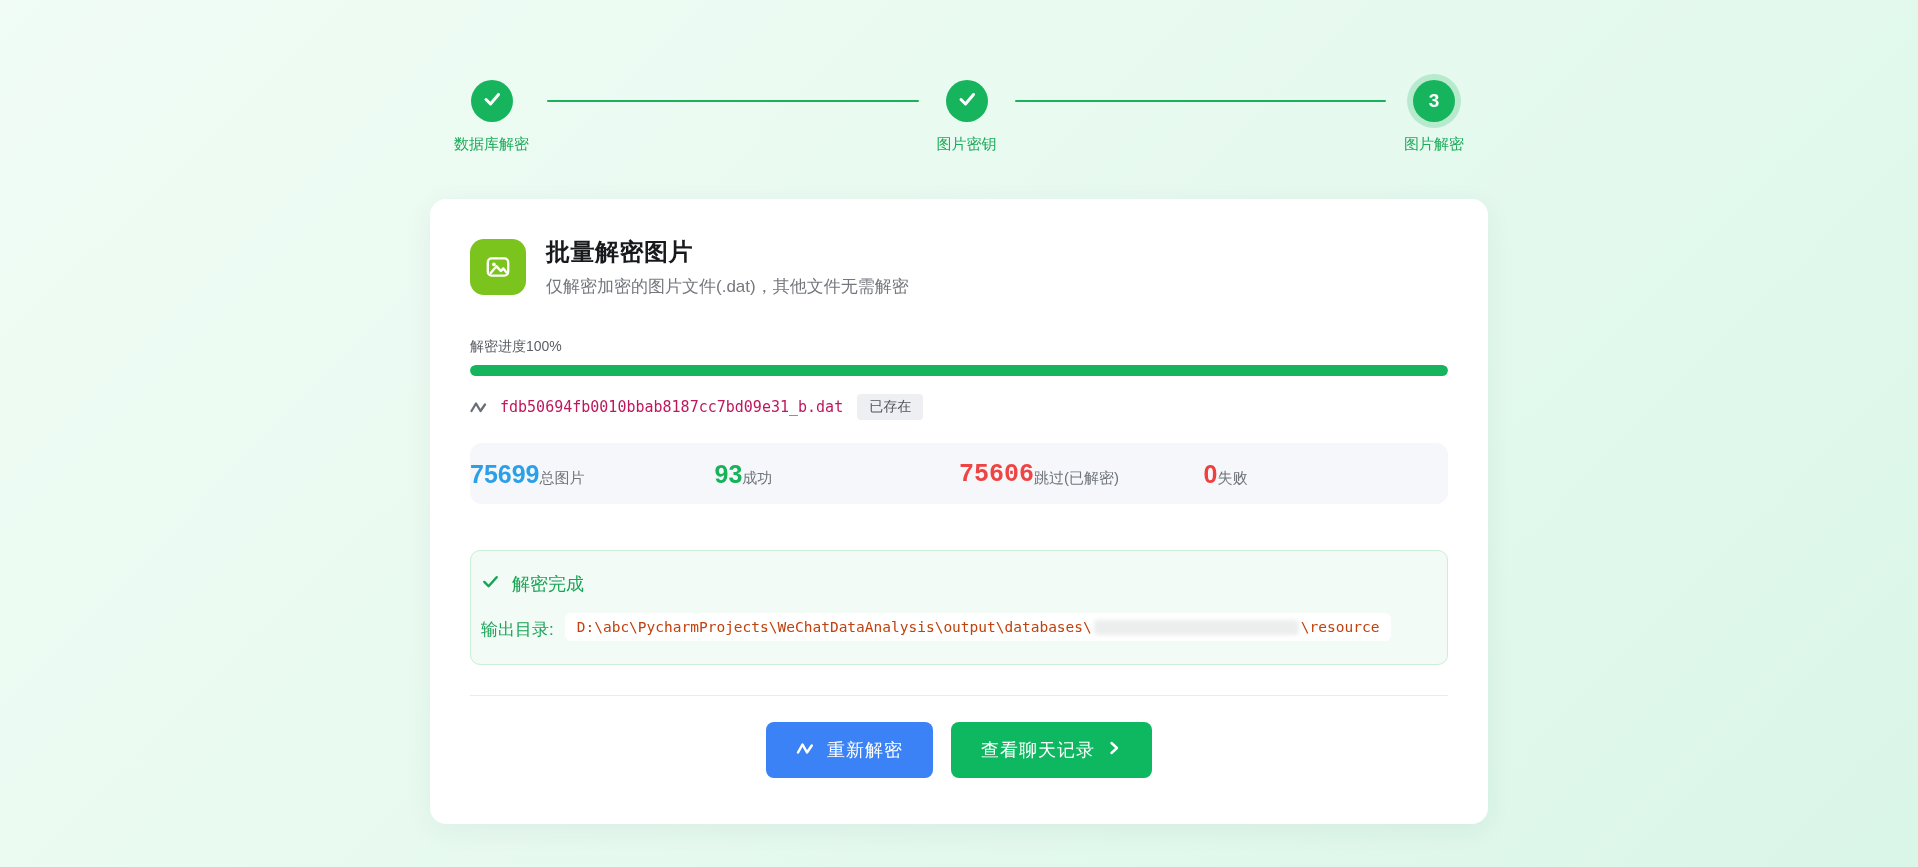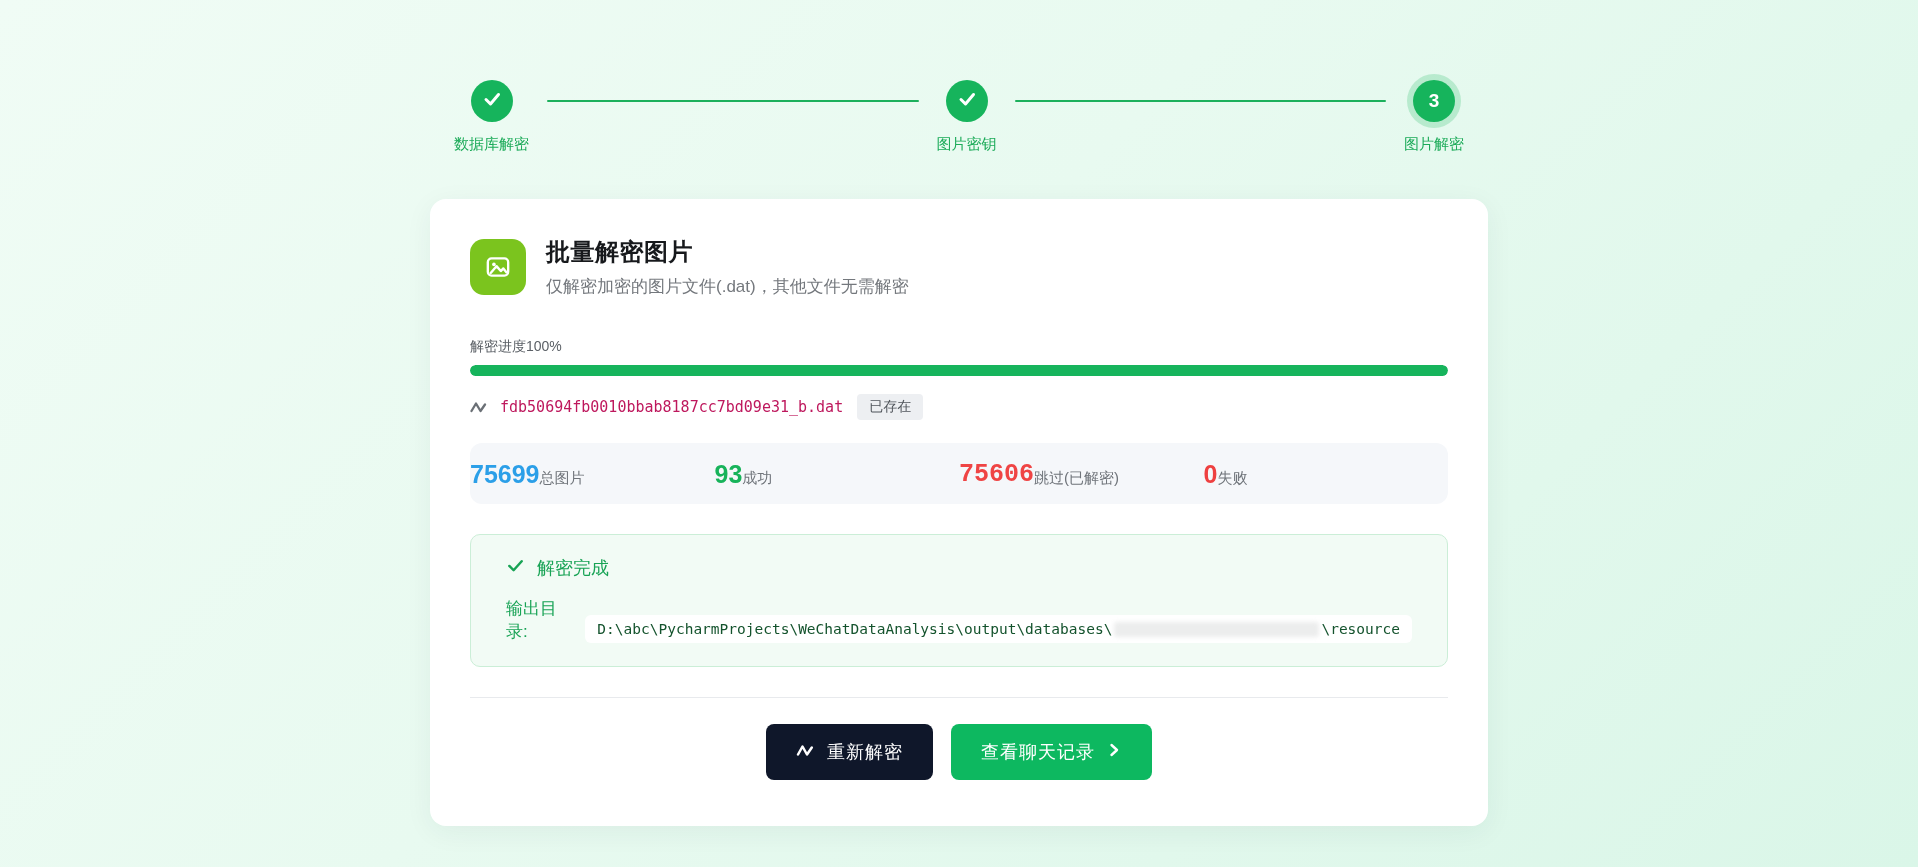--- a/index.html
+++ b/index.html
@@ -50,45 +50,45 @@
     margin-left: 14px; background: #edeff2; color: #51565c;
     font-size: 14px; padding: 4px 12px; border-radius: 4px;
   }
 
   .stats { margin-top: 23px; background: #f5f7fa; border-radius: 12px; display: flex; padding: 17px 0 15px; }
   .stat { flex: 1; display: flex; align-items: center; }
   .stat-value { font-size: 25px; font-weight: bold; }
   .stat-label { font-size: 15px; color: #6f747a; margin-top: 7px; }
 
   .result-panel {
-    margin-top: 30px; background: #f2fbf5; border: 1px solid #cbeed7;
-    border-radius: 10px; padding: 21px 35px 23px;
+    margin-top: 46px; background: #f2fbf5; border: 1px solid #cbeed7;
+    border-radius: 10px; padding: 21px 10px 23px;
   }
   .result-status { display: flex; align-items: center; gap: 12px; font-size: 18px; color: #18a355; }
   .result-path-row { margin-top: 17px; display: flex; align-items: flex-end; gap: 11px; font-size: 17px; color: #18a355; }
   .path-chip {
     background: #ffffff; border-radius: 6px; padding: 6px 12px;
-    font-family: "DejaVu Sans Mono", monospace; font-size: 14.5px; color: #14532d;
+    font-family: "DejaVu Sans Mono", monospace; font-size: 14.5px; color: #c2410c;
     display: inline-flex; align-items: center; white-space: nowrap;
   }
   .redacted {
     display: inline-block; width: 205px; height: 15px; margin: 0 2px;
     background: #eceded; border-radius: 3px; filter: blur(2px);
   }
 
   .divider { margin-top: 30px; border-top: 1px solid #e8eaed; }
 
   .actions { margin-top: 26px; display: flex; justify-content: center; gap: 18px; }
   .btn {
     height: 56px; border: none; border-radius: 8px; color: #fff;
     font-family: "Liberation Sans", sans-serif; font-size: 18px; letter-spacing: 1px;
     display: inline-flex; align-items: center; justify-content: center; gap: 11px;
     padding: 0 30px; cursor: pointer;
   }
-  .btn-lime { background: #0f172a; align-items: center; }
+  .btn-lime { background: #3b82f6; align-items: center; }
   .btn-green { background: #0db860; }
 </style>
 </head>
 <body>
 
 <div class="stepper">
   <div class="step">
     <div class="step-circle">
       <span>
         <svg width="20" height="20" viewBox="0 0 20 20" fill="none">

